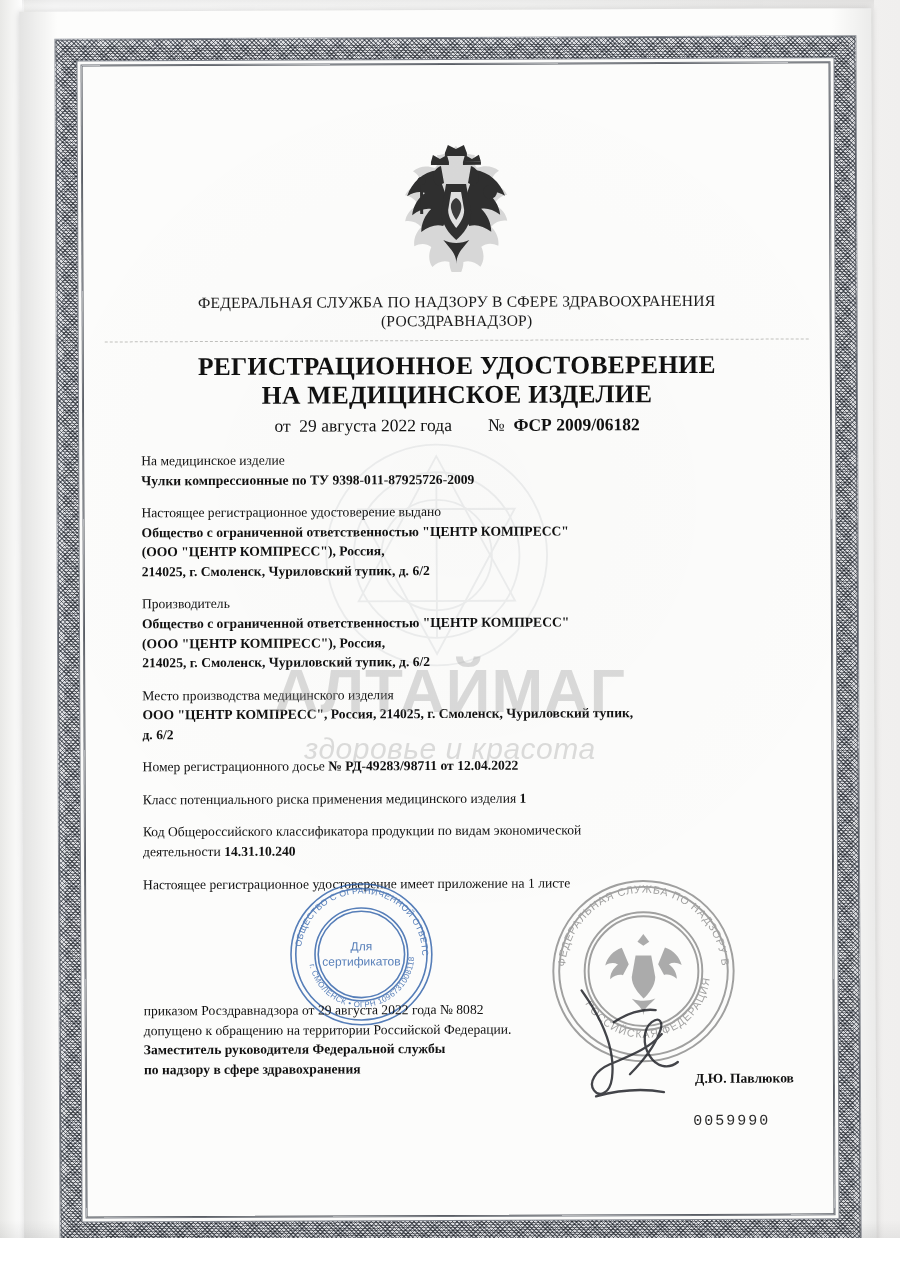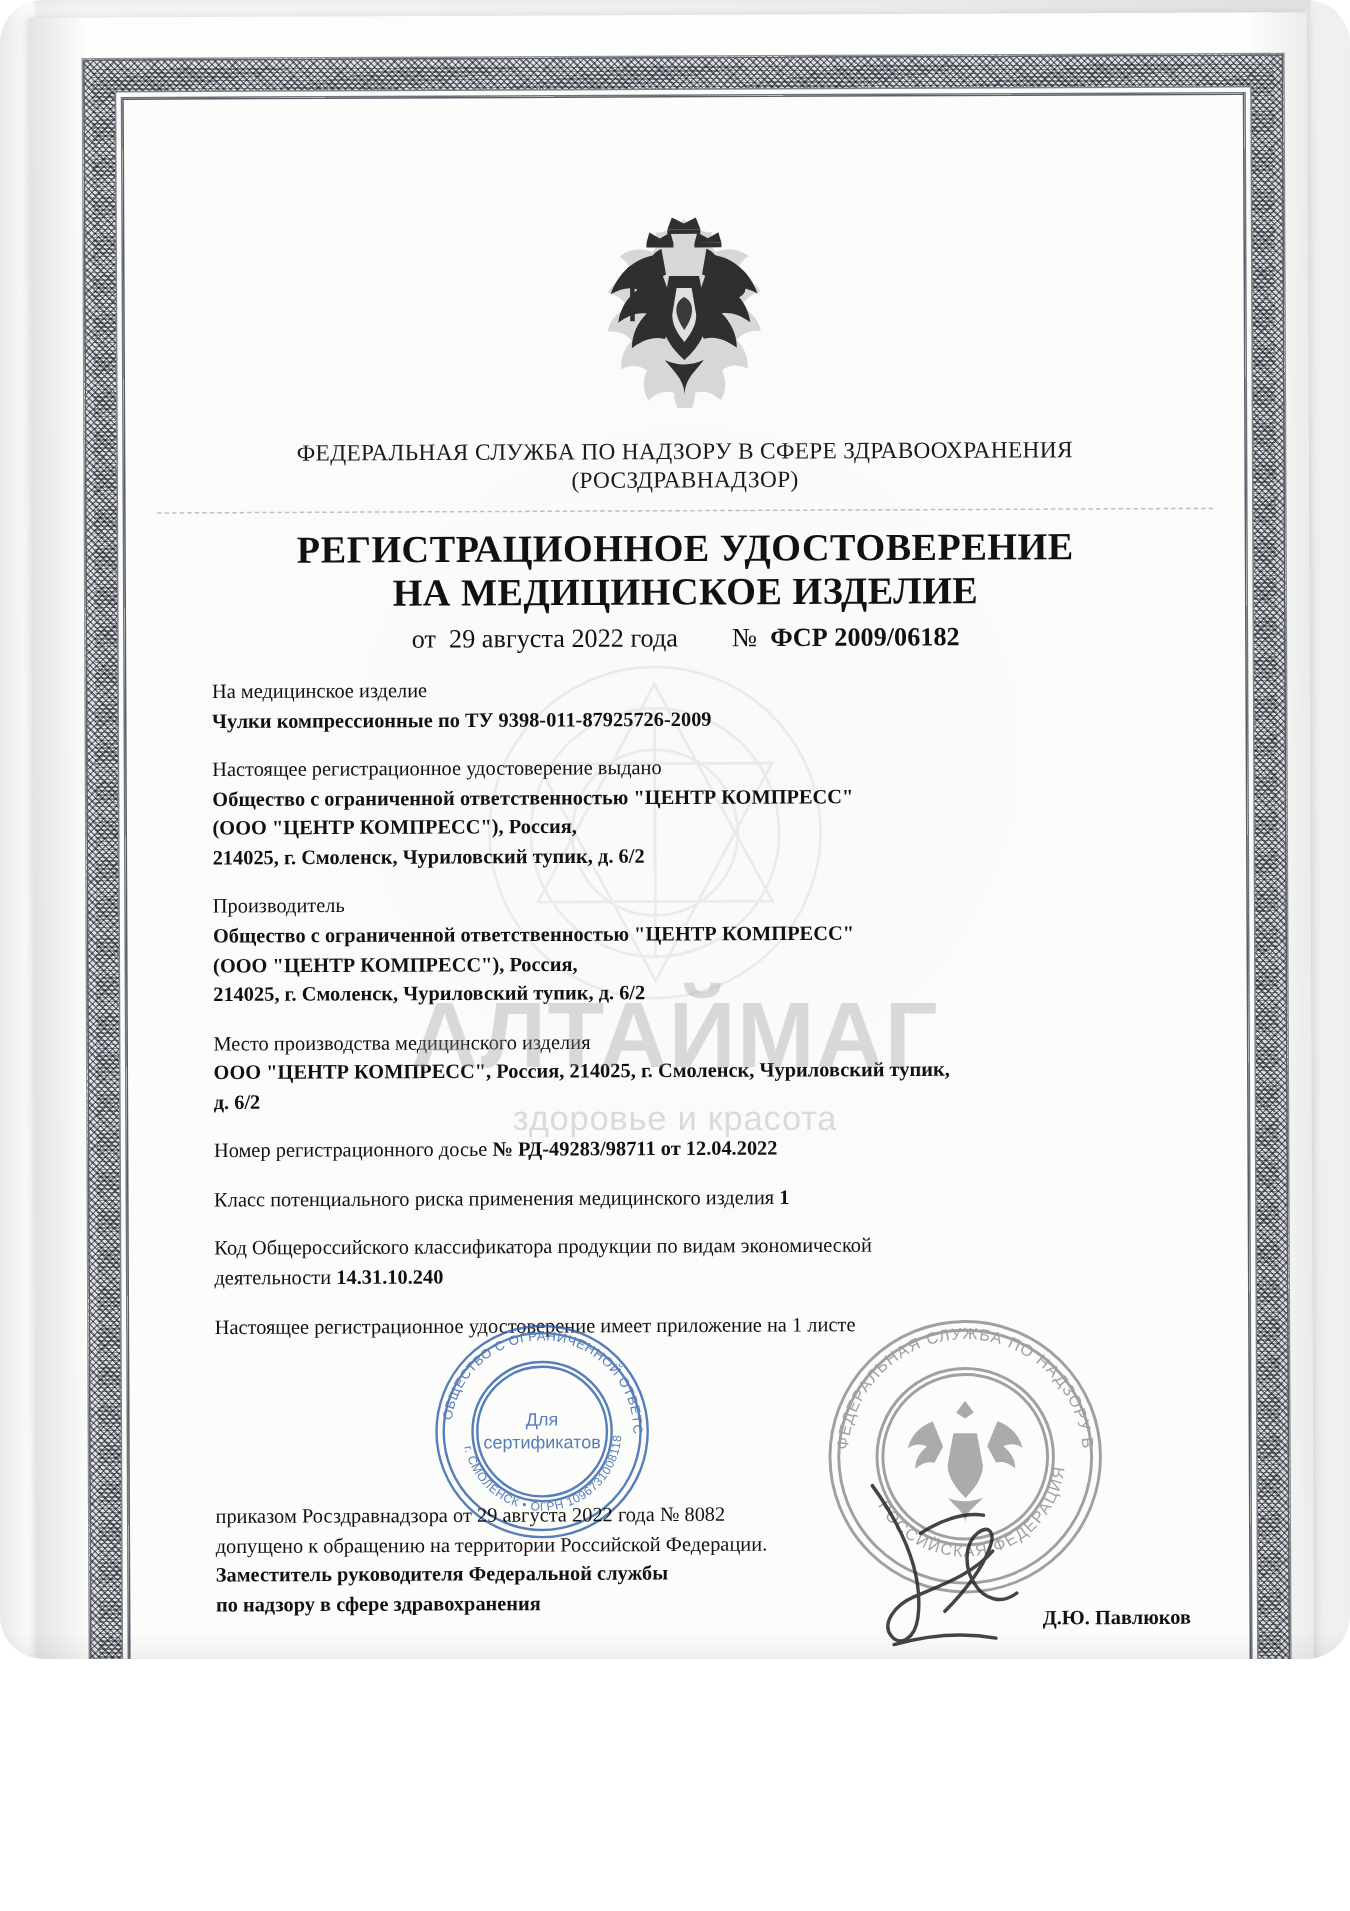--- a/index.html
+++ b/index.html
@@ -4,25 +4,24 @@
 <style>
   * { box-sizing: border-box; }
   html, body {
     margin: 0; padding: 0;
     width: 900px; height: 1274px;
     background: #ffffff;
     font-family: "Liberation Serif", serif;
   }
   #page {
     position: relative;
-    width: 900px; height: 1106px;
+    width: 900px; height: 1238px;
     overflow: hidden;
     background:
       linear-gradient(90deg, #f2f2f0 0%, #ffffff 6%, #fbfbfa 60%, #f0efee 100%);
-    border-radius: 29px;
   }
 
   
   .sheet {
     position: absolute;
     left: 22px; top: 10px;
     width: 852px; height: 1245px;
     background: #fdfdfc;
     box-shadow: 0 0 7px rgba(0,0,0,0.18);
     transform: rotate(-0.25deg);
@@ -187,24 +186,25 @@
   .wm .wm-main{
     font-family: "Liberation Sans", sans-serif;
     font-weight: bold;
     font-size: 62px;
     color: rgba(150,150,150,0.33);
     letter-spacing: 1px;
     line-height: 1;
   }
   .wm .wm-sub{
     font-family: "Liberation Sans", sans-serif;
-    font-size: 23px;
+    font-size: 30px;
     color: rgba(150,150,150,0.32);
     letter-spacing: .5px;
     margin-top: 10px;
+    font-style: italic;
   }
 
   
   .edge-left{
     position:absolute; left:0; top:0; width:24px; height:1274px;
     background: linear-gradient(90deg,#e8e8e6,#f7f7f6 60%,#ffffff);
   }
   .edge-top-shadow{
     position:absolute; left:22px; top:0; width:852px; height:12px;
     background: linear-gradient(180deg, rgba(0,0,0,0.07), rgba(0,0,0,0));

